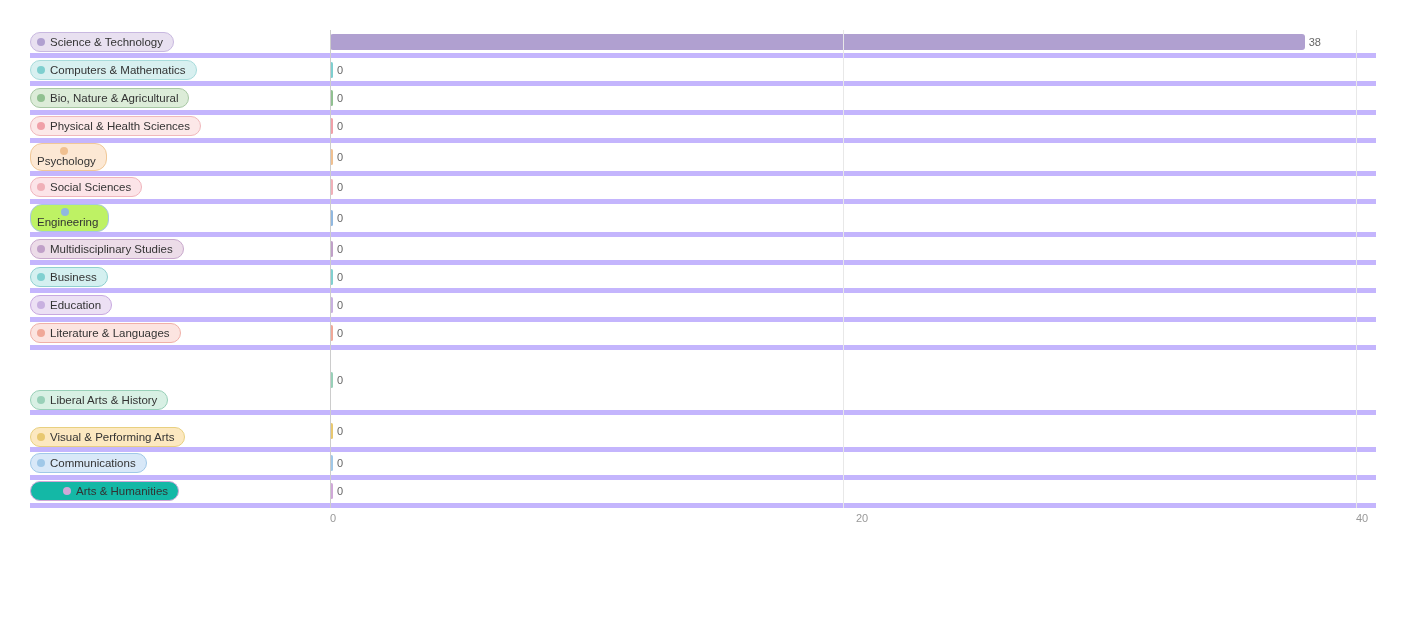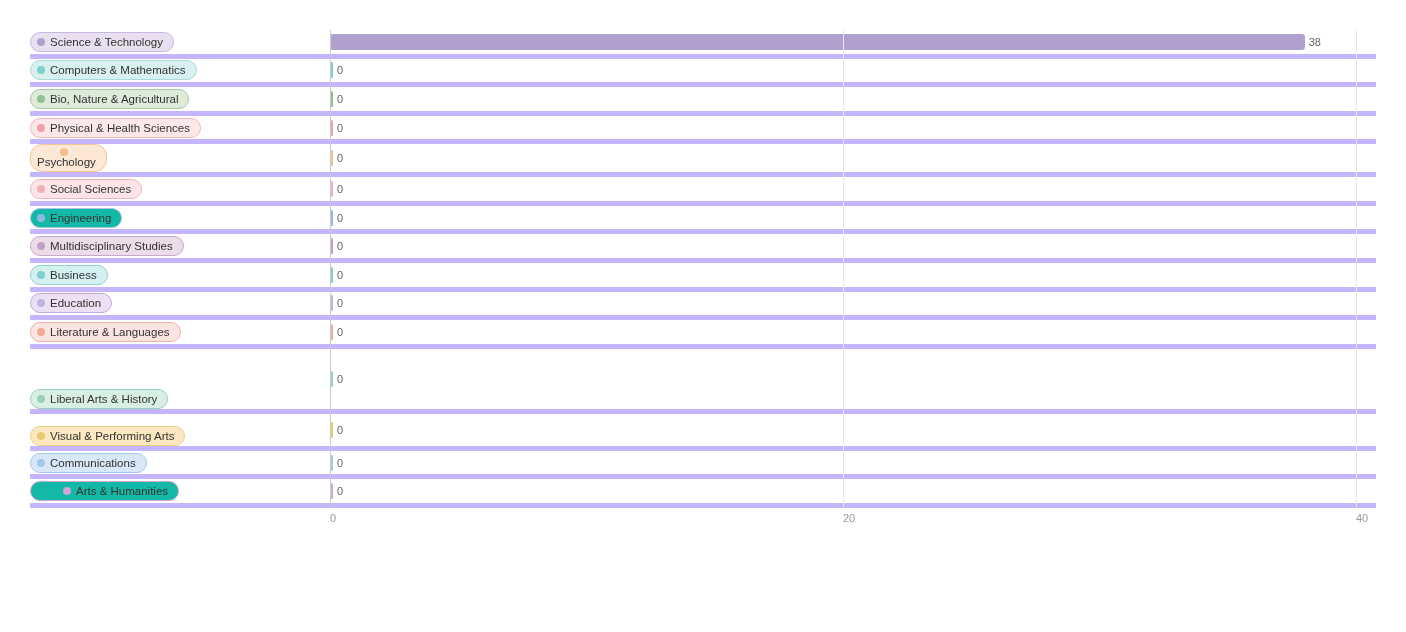--- a/index.html
+++ b/index.html
@@ -191,21 +191,21 @@
             </div>
           </div>
           <div class="bar-graph-area" style="position: relative;">
             <div class="bar-fill" style="background-color: rgb(240, 176, 184); width: 3px; min-width: 3px;">
               <span class="bar-value">0</span>
             </div>
           </div>
         </div>
         <div class="bar-row">
           <div class="bar-label-area">
-            <div class="bar-pill" style="background: #14b8a6; border-color: rgb(168, 196, 232);">
+            <div class="bar-pill" style="background: #bef264; border-color: rgb(168, 196, 232); flex-direction: column;">
               <div class="bar-pill-dot" style="background: rgb(144, 184, 224);"></div>
               <span style="font-size: 11.5px;">Engineering</span>
             </div>
           </div>
           <div class="bar-graph-area" style="position: relative;">
             <div class="bar-fill" style="background-color: rgb(144, 184, 224); width: 3px; min-width: 3px;">
               <span class="bar-value">0</span>
             </div>
           </div>
         </div>
@@ -315,17 +315,17 @@
         </div>
         <div style="position: absolute; inset: 0px 0px 0px 300px; pointer-events: none;">
           <div style="position: absolute; top: 0px; bottom: 0px; left: 0px; width: 1px; background: rgb(204, 204, 204);"></div>
           <div style="position: absolute; top: 0px; bottom: 0px; left: 513px; width: 1px; background: rgb(232, 232, 232);"></div>
           <div style="position: absolute; top: 0px; bottom: 0px; left: 1026px; width: 1px; background: rgb(232, 232, 232);"></div>
         </div>
       </div>
     <div class="x-axis" id="x-axis" style="height:20px; position:relative;">
 
     <span class="x-axis-label" style="left: 0px;">0</span>
-        <span class="x-axis-label" style="left: 513px;">20</span>
+        <span class="x-axis-label" style="left: 526px;">20</span>
         <span class="x-axis-label" style="left: 1026px;">40</span>
       </div>
   </div>
 </div>
 
 </body></html>

